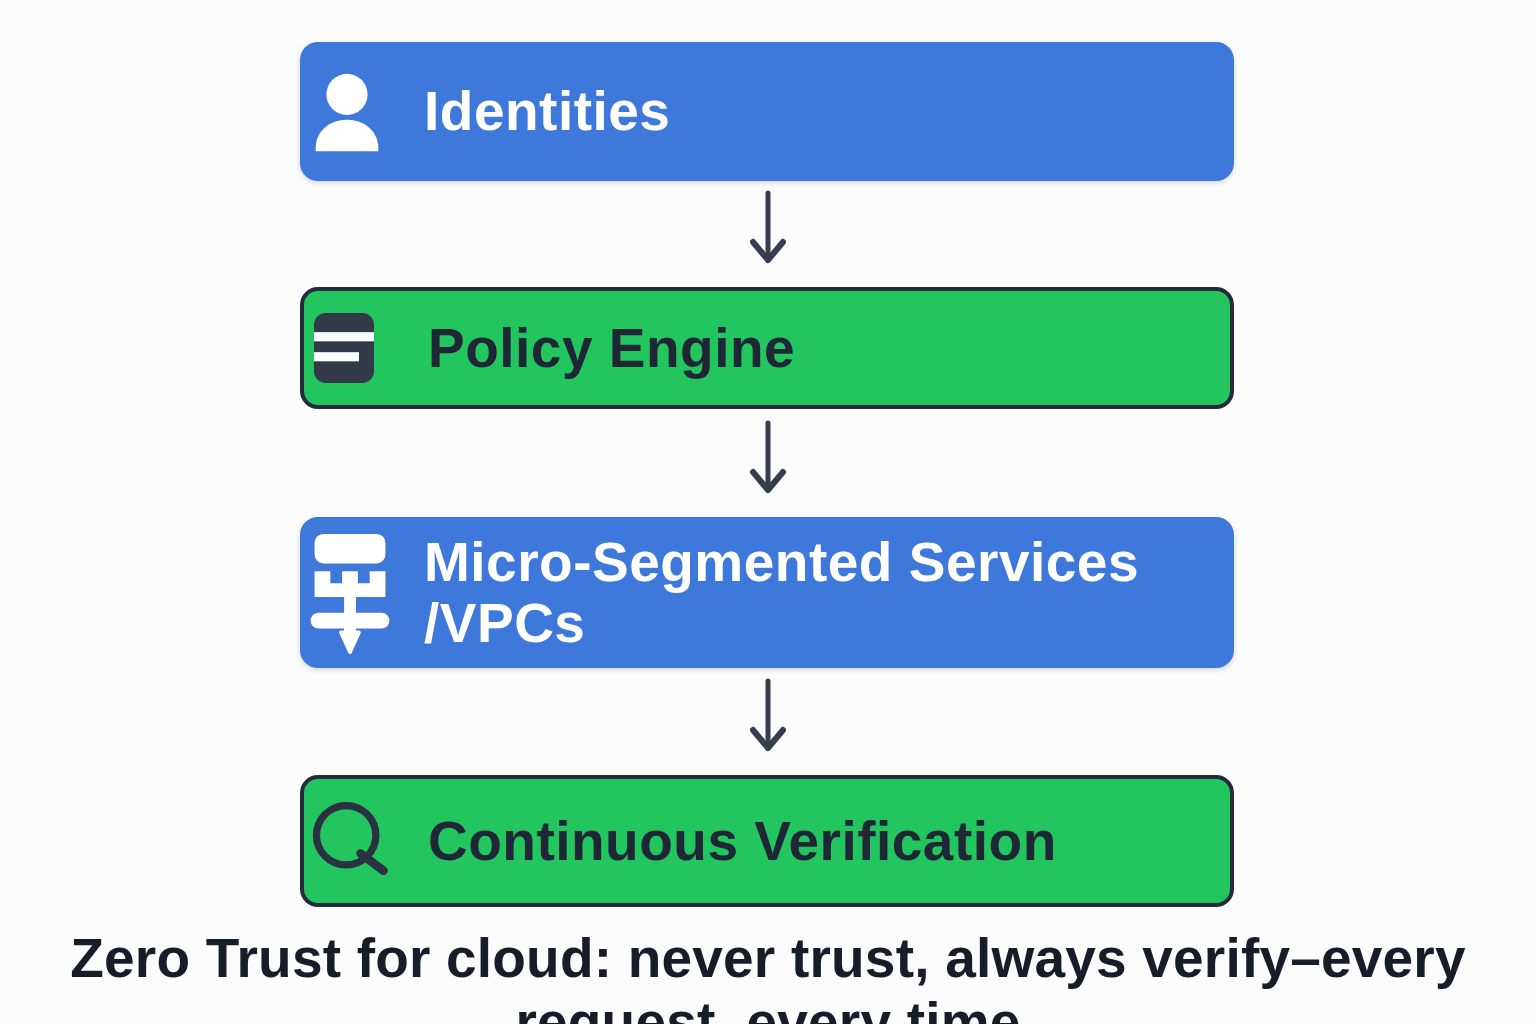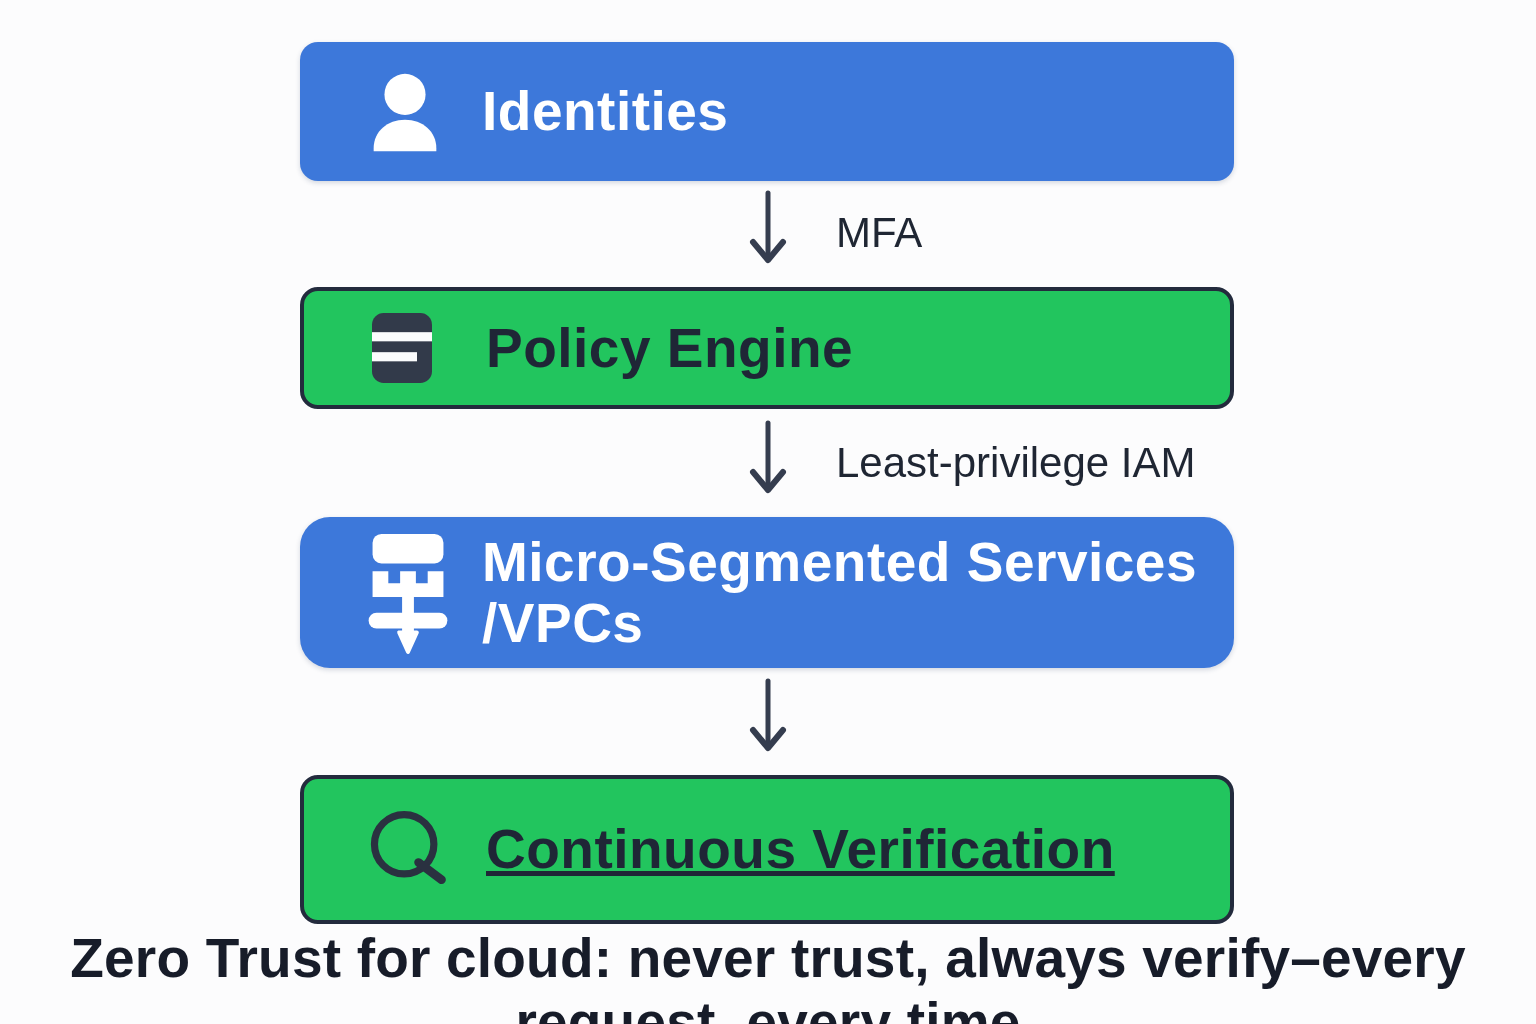--- a/index.html
+++ b/index.html
@@ -15,21 +15,20 @@
     height: 1024px;
     background: #fcfcfd;
   }
   .node {
     position: absolute;
     left: 300px;
     width: 934px;
     border-radius: 18px;
     display: flex;
     align-items: center;
-    padding-left: 58px;
   }
   .node.filled {
     background: #3d78da;
     color: #ffffff;
     box-shadow: 0 2px 5px rgba(30, 50, 90, 0.18);
   }
   .node.outlined {
     background: #22c55e;
     border: 4px solid #232b3d;
     color: #1f2636;
@@ -42,22 +41,22 @@
   }
   .node-label {
     font-size: 55px;
     font-weight: 700;
     letter-spacing: 0.5px;
     white-space: pre-line;
     line-height: 1.1;
   }
   .node-identities        { top: 42px;  height: 139px; }
   .node-policy-engine     { top: 287px; height: 122px; }
-  .node-micro-segmented   { top: 517px; height: 151px; border-radius: 30px; }
-  .node-continuous        { top: 775px; height: 149px; text-decoration: underline; }
+  .node-micro-segmented   { top: 517px; height: 151px; }
+  .node-continuous        { top: 775px; height: 132px; }
 
   .edge-arrow {
     position: absolute;
     left: 746px;
     width: 44px;
     height: 86px;
   }
   .edge-label {
     position: absolute;
     left: 836px;
@@ -97,38 +96,36 @@
         <path d="M16 88 v-3 c0 -17 14 -29 32 -29 s32 12 32 29 v3 z" fill="#ffffff"></path>
       </svg>
     </span>
     <span class="node-label">Identities</span>
   </div>
 
   <svg class="edge-arrow edge-1" viewBox="0 0 44 86" aria-hidden="true">
     <line x1="22" y1="3" x2="22" y2="64" stroke="#353d4f" stroke-width="5" stroke-linecap="round"></line>
     <polyline points="7,52 22,70 37,52" fill="none" stroke="#353d4f" stroke-width="6" stroke-linecap="round" stroke-linejoin="round"></polyline>
   </svg>
-  <span class="edge-label edge-1">MFA</span>
 
   <div class="node outlined node-policy-engine">
     <span class="node-icon-wrap">
       <svg width="80" height="92" viewBox="0 0 96 96" aria-hidden="true">
         <rect x="12" y="6" width="72" height="84" rx="14" fill="#323a4a"></rect>
         <rect x="12" y="29" width="72" height="11" fill="#fbfcfd"></rect>
         <rect x="12" y="53" width="54" height="11" fill="#fbfcfd"></rect>
       </svg>
     </span>
     <span class="node-label">Policy Engine</span>
   </div>
 
   <svg class="edge-arrow edge-2" viewBox="0 0 44 86" aria-hidden="true">
     <line x1="22" y1="3" x2="22" y2="64" stroke="#353d4f" stroke-width="5" stroke-linecap="round"></line>
     <polyline points="7,52 22,70 37,52" fill="none" stroke="#353d4f" stroke-width="6" stroke-linecap="round" stroke-linejoin="round"></polyline>
   </svg>
-  <span class="edge-label edge-2">Least-privilege IAM</span>
 
   <div class="node filled node-micro-segmented">
     <span class="node-icon-wrap">
       <svg width="100" height="126" viewBox="0 0 100 128" aria-hidden="true">
         <rect x="14" y="4" width="72" height="30" rx="9" fill="#ffffff"></rect>
         <path d="M14 42 h16 v12 h12 v-12 h16 v12 h12 v-12 h16 v26 h-72 z" fill="#ffffff"></path>
         <rect x="44" y="68" width="12" height="38" fill="#ffffff"></rect>
         <line x1="18" y1="92" x2="82" y2="92" stroke="#ffffff" stroke-width="16" stroke-linecap="round"></line>
         <path d="M41 104 h18 l-9 20 z" fill="#ffffff" stroke="#ffffff" stroke-width="4" stroke-linejoin="round"></path>
       </svg>

